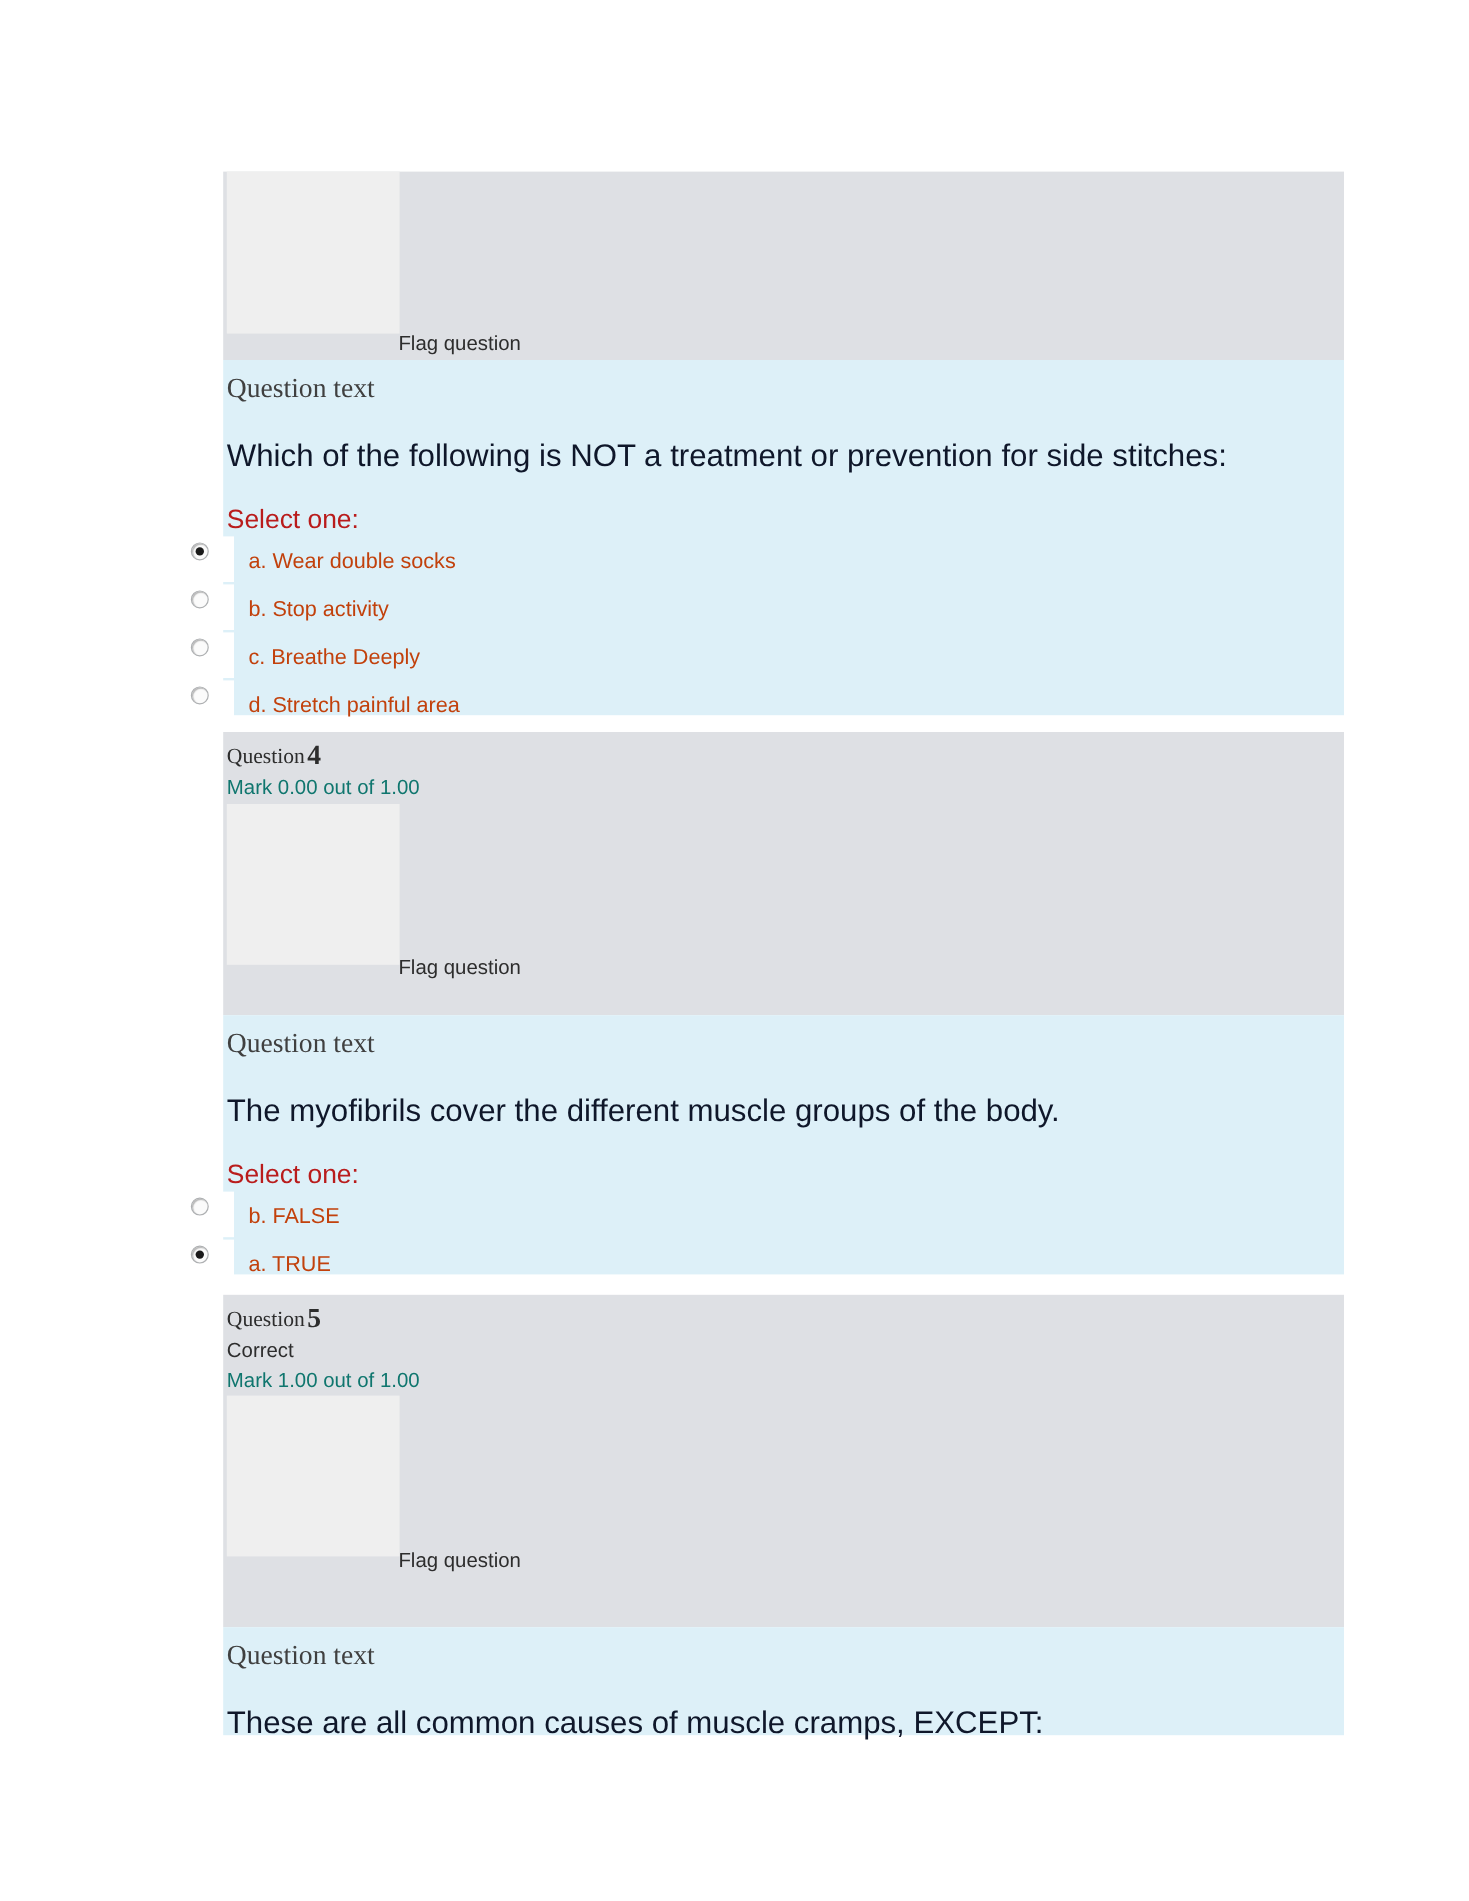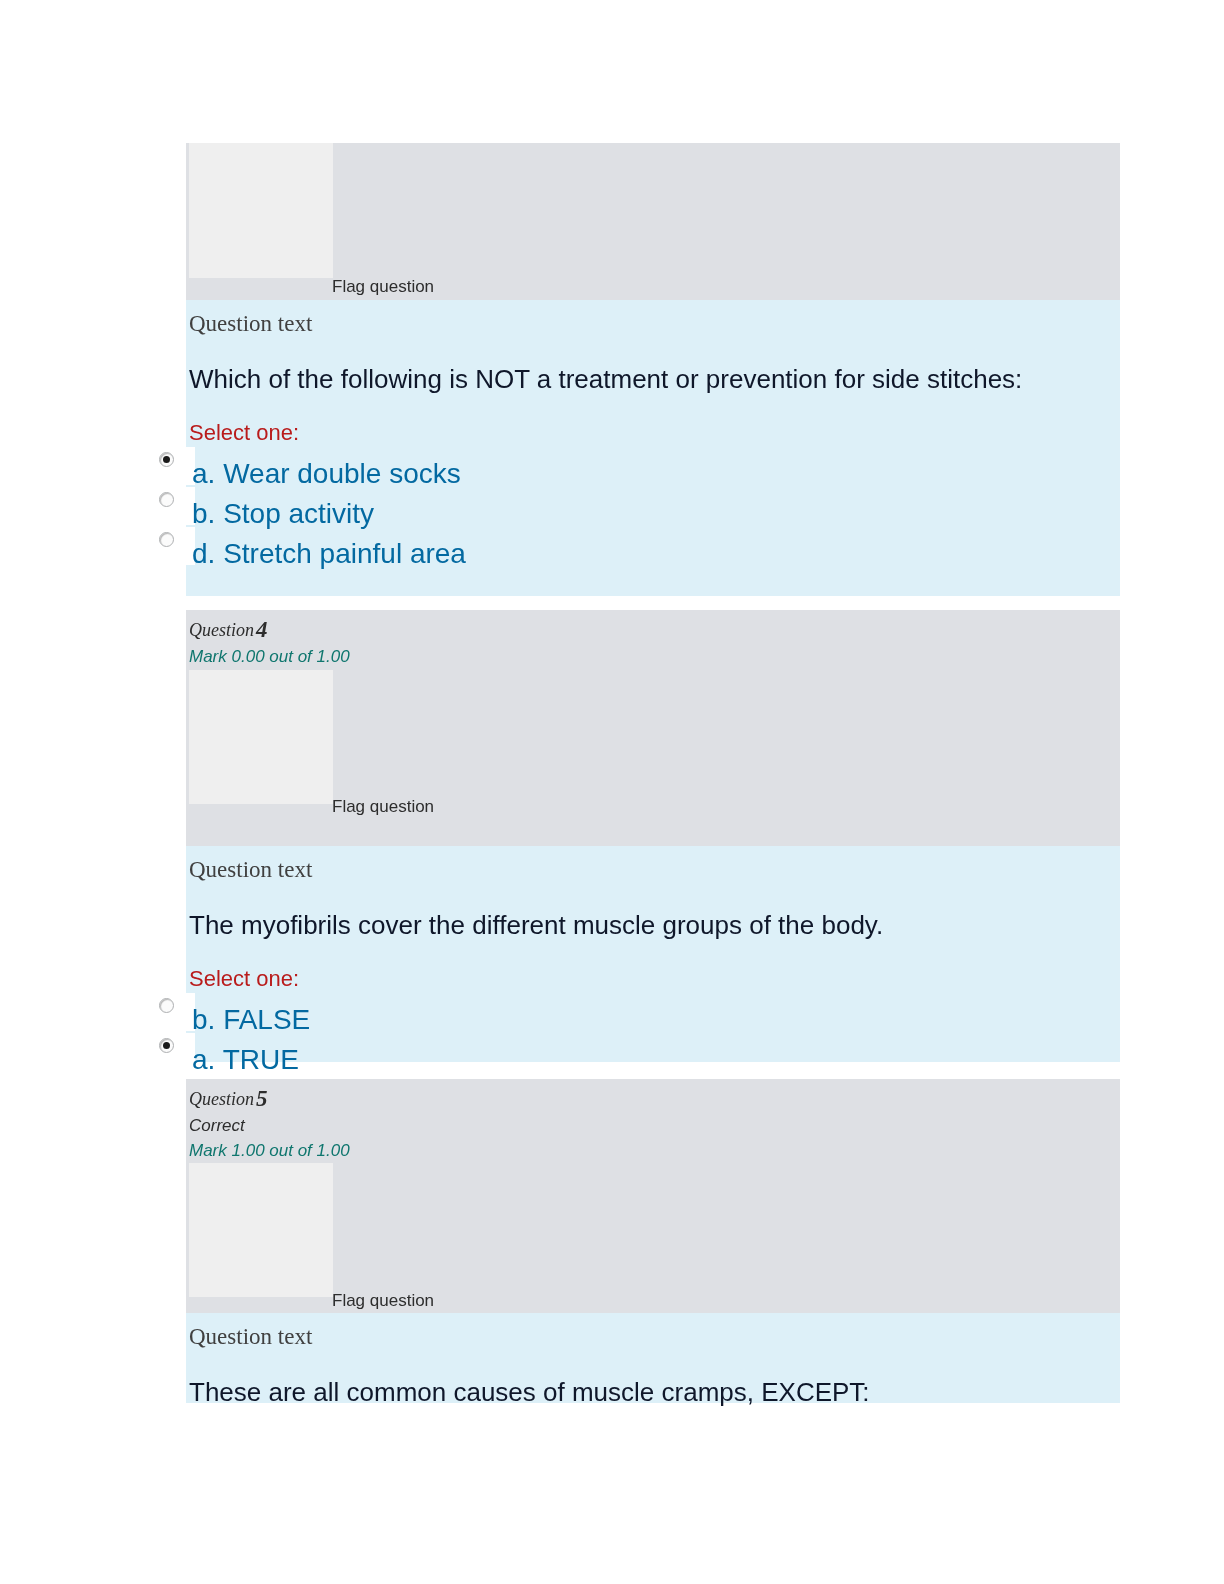--- a/index.html
+++ b/index.html
@@ -35,21 +35,20 @@
 
   
   .qheader {
     background: #dee0e4;
     padding: 0;
     position: relative;
     box-sizing: border-box;
   }
   .qheader-inner {
     padding: 4px 0 0 3px;
-    font-style: italic;
   }
   .qno-line {
     font-family: "Liberation Serif", serif;
     font-size: 18px;
     color: #2d2d2d;
     line-height: 1.35;
     white-space: nowrap;
   }
   .qno-line .qnum {
     font-family: "Liberation Serif", serif;
@@ -157,25 +156,25 @@
     position: absolute;
     left: 3px;
     top: 3px;
     width: 7px;
     height: 7px;
     border-radius: 50%;
     background: #1a1a1a;
   }
   .answer-label {
     position: absolute;
-    left: 3px;
+    left: 18px;
     top: 3px;
     font-family: "Liberation Sans", sans-serif;
-    font-size: 28px;
-    color: #0369a1;
+    font-size: 18px;
+    color: #c2410c;
     line-height: 1.3;
     white-space: nowrap;
   }
 </style>
 </head>
 <body>
 
 <div class="page">
 
   <div class="qblock" style="top:143px;">
@@ -202,20 +201,26 @@
         <div class="answer">
           <div class="answer-radiobox">
             <div class="radio"></div>
           </div>
           <div class="answer-label">b. Stop activity</div>
         </div>
         <div class="answer">
           <div class="answer-radiobox">
             <div class="radio"></div>
           </div>
+          <div class="answer-label">c. Breathe Deeply</div>
+        </div>
+        <div class="answer">
+          <div class="answer-radiobox">
+            <div class="radio"></div>
+          </div>
           <div class="answer-label">d. Stretch painful area</div>
         </div>
       </div>
     </div>
   </div>
 
   <div class="qblock" style="top:610px;">
 
     <div class="qheader" style="height:236px;">
       <div class="qheader-inner">
@@ -247,21 +252,21 @@
             <div class="radio checked"></div>
           </div>
           <div class="answer-label">a. TRUE</div>
         </div>
       </div>
     </div>
   </div>
 
   <div class="qblock" style="top:1079px;">
 
-    <div class="qheader" style="height:234px;">
+    <div class="qheader" style="height:277px;">
       <div class="qheader-inner">
         <div class="qno-line">
           <span>Question</span><span class="qnum">5</span>
         </div>
         <div class="qstate">Correct</div>
         <div class="qmark">Mark 1.00 out of 1.00</div>
       </div>
       <div class="flagrow" style="height:152px;">
         <div class="img-placeholder" style="height:134px;"></div>
         <div class="flag-label" style="bottom:4px;">Flag question</div>

